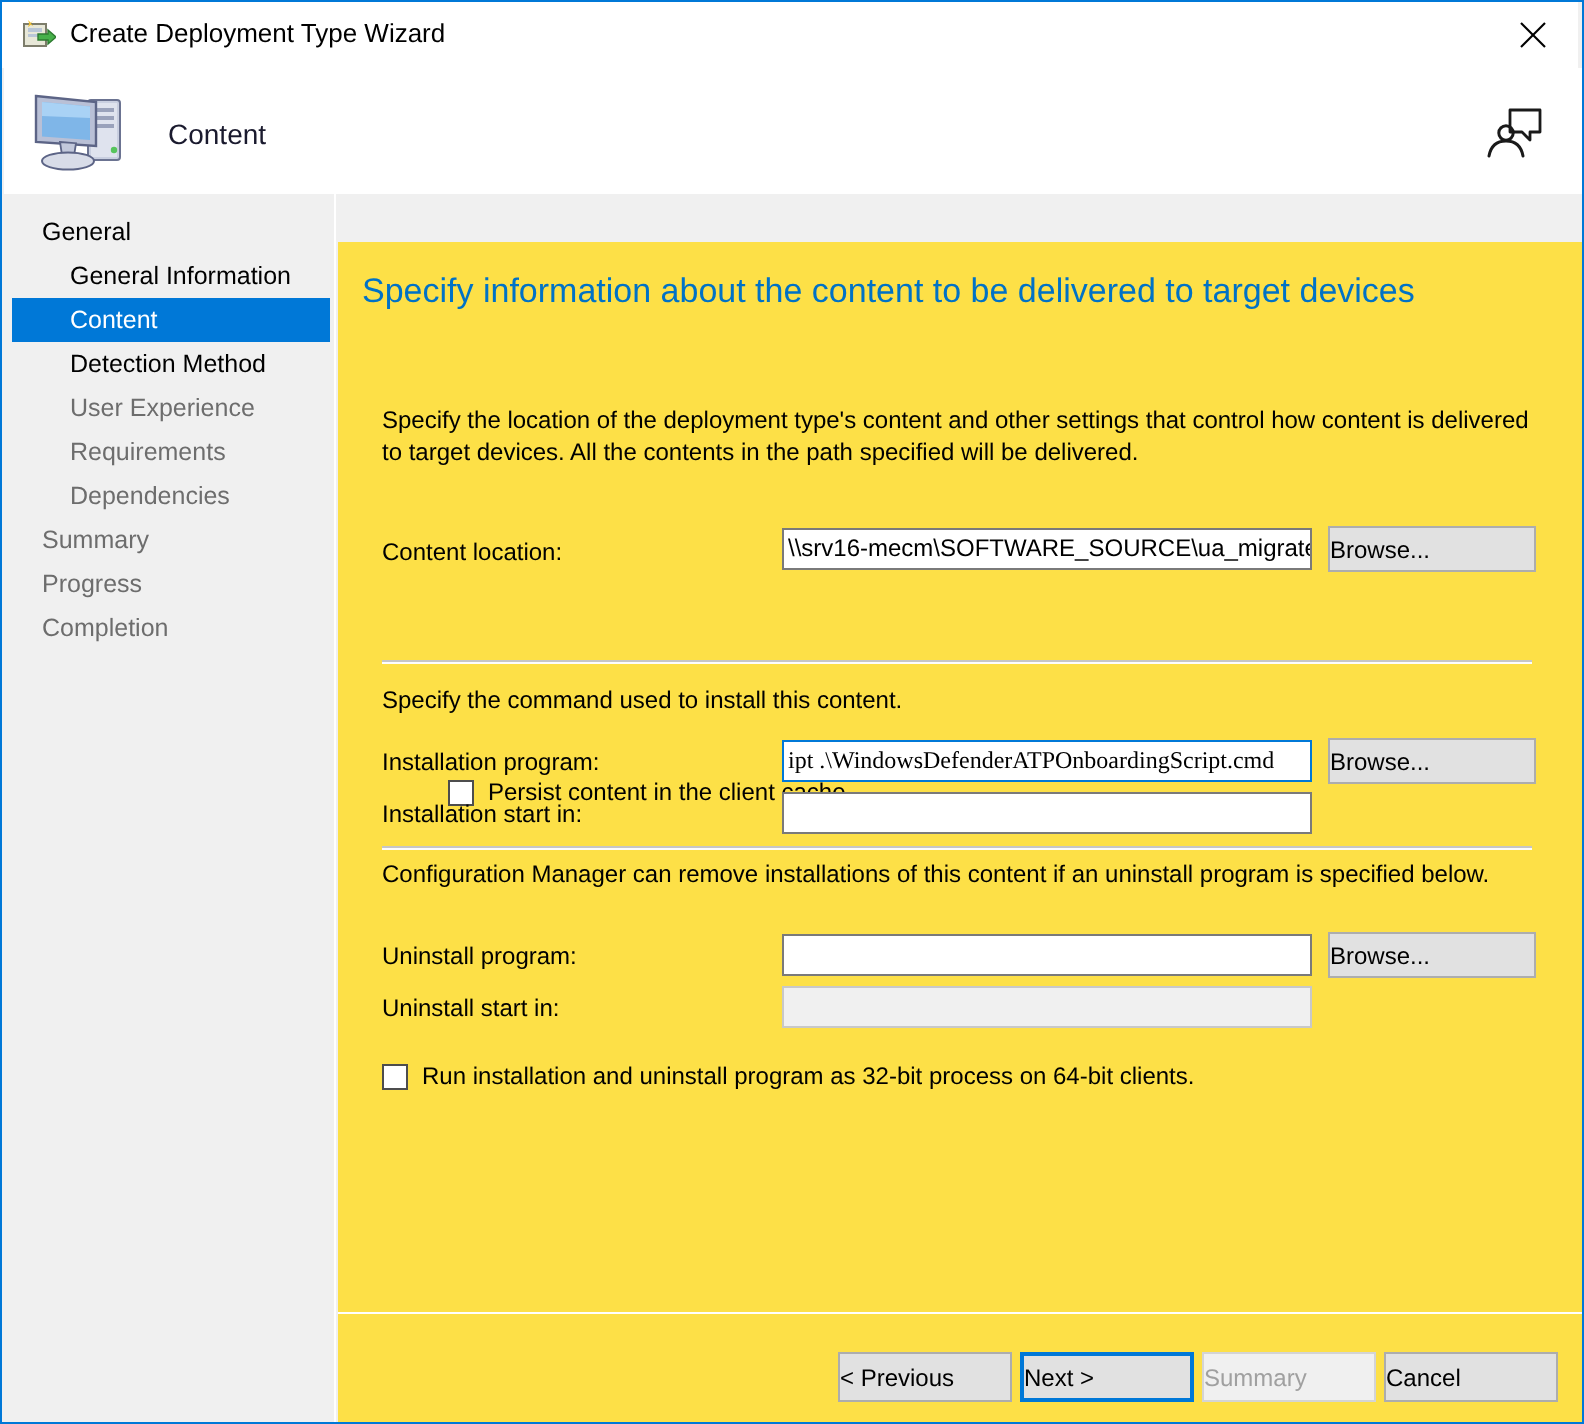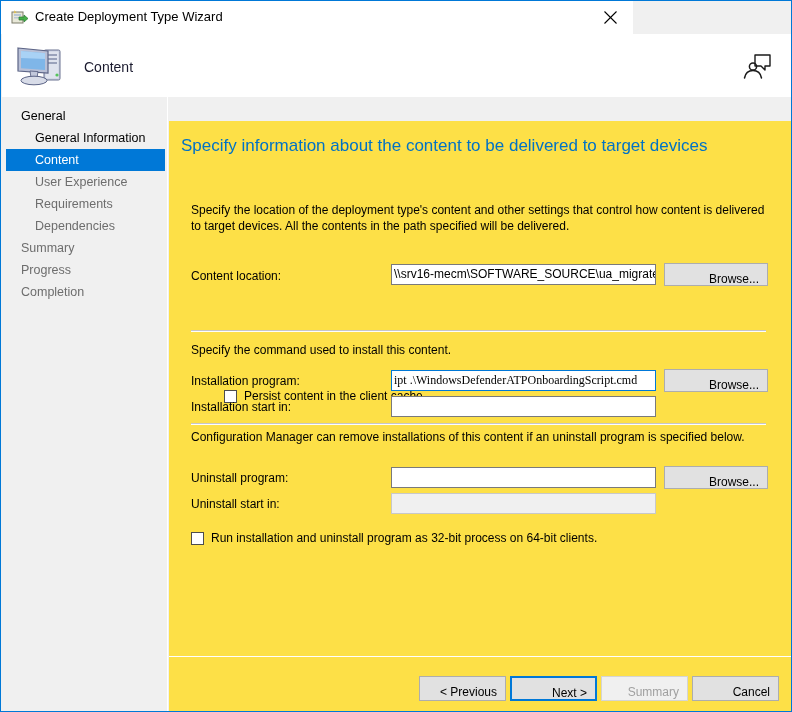--- a/index.html
+++ b/index.html
@@ -24,21 +24,21 @@
     box-sizing: border-box;
     border: 1px solid #0078d7;
     background: #f0f0f0;
     overflow: hidden;
   }
 
   
   #titlebar {
     position: absolute;
     left: 0; top: 0;
-    width: 632px;
+    width: 788px;
     height: 33px;
     background: #ffffff;
     border-bottom: none;
   }
   #title-icon {
     position: absolute;
     left: 10px; top: 8px;
     width: 17px; height: 17px;
   }
   #title-text {
@@ -172,23 +172,23 @@
   }
 
   .btn {
     position: absolute;
     box-sizing: border-box;
     background: #e1e1e1;
     border: 1px solid #adadad;
     font-family: "Liberation Sans", sans-serif;
     font-size: 12px;
     color: #000000;
-    text-align: right;
-    cursor: default;
-    padding: 8px;
+    text-align: left;
+    cursor: default;
+    padding: 0;
   }
   .btn.default {
     border: 2px solid #0078d7;
     background: #e1e1e1;
   }
   .btn.disabled {
     color: #a0a0a0;
     background: #f0f0f0;
     border: 1px solid #d4d4d4;
   }
@@ -290,20 +290,21 @@
         <path d="M2.5 26 C3.5 20.5 7 18.5 11 18.5 C15 18.5 18.5 20.5 19.5 26" fill="none" stroke="#1a1a1a" stroke-width="1.5" stroke-linecap="round"></path>
       </svg>
     </div>
   </div>
 
   <div id="sidebar">
     <div id="nav-list">
       <div class="nav-item enabled">General</div>
       <div class="nav-item indent enabled">General Information</div>
       <div class="nav-item selected">Content</div>
+      <div class="nav-item indent enabled">Detection Method</div>
       <div class="nav-item indent disabled">User Experience</div>
       <div class="nav-item indent disabled">Requirements</div>
       <div class="nav-item indent disabled">Dependencies</div>
       <div class="nav-item disabled">Summary</div>
       <div class="nav-item disabled">Progress</div>
       <div class="nav-item disabled">Completion</div>
     </div>
   </div>
 
   <div id="main">

